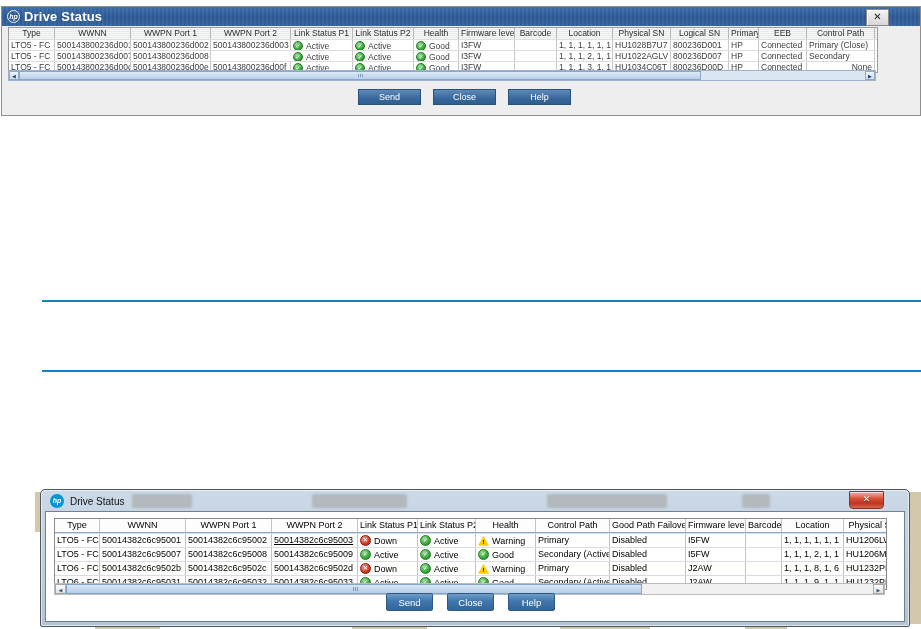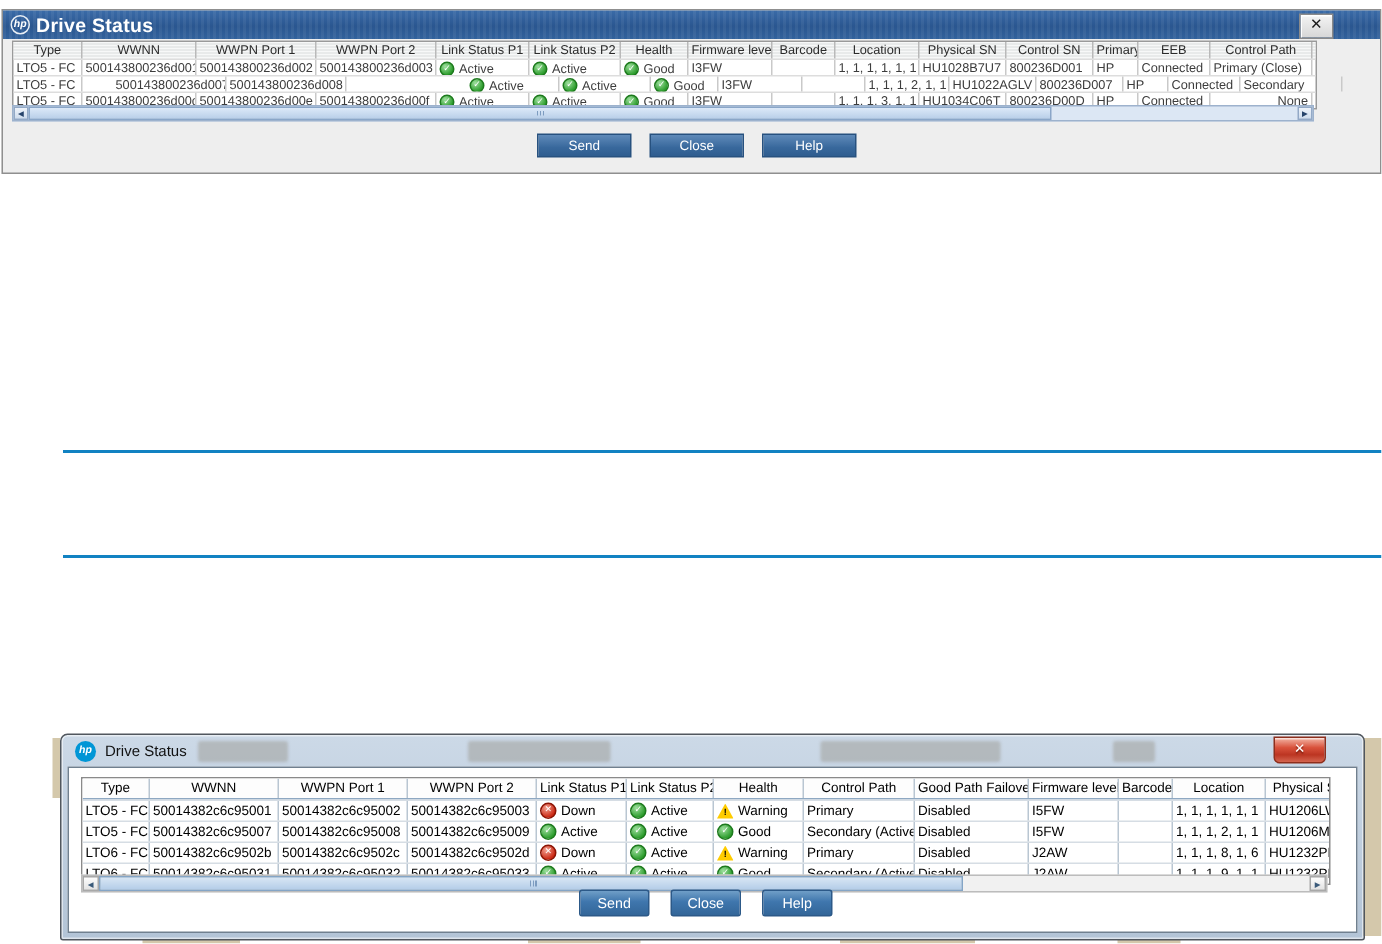--- a/index.html
+++ b/index.html
@@ -118,21 +118,21 @@
         <div class="td" style="width: 76px;">WWNN</div>
         <div class="td" style="width: 80px;">WWPN Port 1</div>
         <div class="td" style="width: 80px;">WWPN Port 2</div>
         <div class="td" style="width: 62px;">Link Status P1</div>
         <div class="td" style="width: 61px;">Link Status P2</div>
         <div class="td" style="width: 45px;">Health</div>
         <div class="td" style="width: 56px;">Firmware level</div>
         <div class="td" style="width: 42px;">Barcode</div>
         <div class="td" style="width: 56px;">Location</div>
         <div class="td" style="width: 58px;">Physical SN</div>
-        <div class="td" style="width: 58px;">Control SN</div>
+        <div class="td" style="width: 58px;">Logical SN</div>
         <div class="td" style="width: 30px;">Primary</div>
         <div class="td" style="width: 48px;">EEB</div>
         <div class="td" style="width: 68px;">Control Path</div>
       </div>
       <div class="tr">
         <div class="td" style="width: 46px;">LTO5 - FC</div>
         <div class="td" style="width: 76px;">500143800236d001</div>
         <div class="td" style="width: 80px;">500143800236d002</div>
         <div class="td" style="width: 80px;">500143800236d003</div>
         <div class="td" style="width: 62px;"><span class="sic ok">✓</span><span class="sttxt">Active</span></div>
@@ -142,21 +142,21 @@
         <div class="td" style="width: 42px;"></div>
         <div class="td" style="width: 56px;">1, 1, 1, 1, 1, 1</div>
         <div class="td" style="width: 58px;">HU1028B7U7</div>
         <div class="td" style="width: 58px;">800236D001</div>
         <div class="td" style="width: 30px;">HP</div>
         <div class="td" style="width: 48px;">Connected</div>
         <div class="td" style="width: 68px;">Primary (Close)</div>
       </div>
       <div class="tr">
         <div class="td" style="width: 46px;">LTO5 - FC</div>
-        <div class="td" style="width: 76px; margin-left: 20px;">500143800236d007</div>
+        <div class="td" style="width: 76px;">500143800236d007</div>
         <div class="td" style="width: 80px;">500143800236d008</div>
         <div class="td" style="width: 80px; margin-top: 32px;">500143800236d009</div>
         <div class="td" style="width: 62px;"><span class="sic ok">✓</span><span class="sttxt">Active</span></div>
         <div class="td" style="width: 61px;"><span class="sic ok">✓</span><span class="sttxt">Active</span></div>
         <div class="td" style="width: 45px;"><span class="sic ok">✓</span><span class="sttxt">Good</span></div>
         <div class="td" style="width: 56px;">I3FW</div>
         <div class="td" style="width: 42px;"></div>
         <div class="td" style="width: 56px;">1, 1, 1, 2, 1, 1</div>
         <div class="td" style="width: 58px;">HU1022AGLV</div>
         <div class="td" style="width: 58px;">800236D007</div>
@@ -236,21 +236,21 @@
           <div class="td" style="width: 76px;">Good Path Failover</div>
           <div class="td" style="width: 60px;">Firmware level</div>
           <div class="td" style="width: 36px;">Barcode</div>
           <div class="td" style="width: 62px;">Location</div>
           <div class="td" style="width: 52px;">Physical S</div>
         </div>
         <div class="tr">
           <div class="td" style="width: 45px;">LTO5 - FC</div>
           <div class="td" style="width: 86px;">50014382c6c95001</div>
           <div class="td" style="width: 86px;">50014382c6c95002</div>
-          <div class="td" style="width: 86px;">50014382c6c95003</div>
+          <div class="td" style="width: 86px; text-decoration: underline;">50014382c6c95003</div>
           <div class="td" style="width: 60px;"><span class="sic error">✕</span><span class="sttxt">Down</span></div>
           <div class="td" style="width: 58px;"><span class="sic ok">✓</span><span class="sttxt">Active</span></div>
           <div class="td" style="width: 60px;"><span class="sic warn">!</span><span class="sttxt">Warning</span></div>
           <div class="td" style="width: 74px;">Primary</div>
           <div class="td" style="width: 76px;">Disabled</div>
           <div class="td" style="width: 60px;">I5FW</div>
           <div class="td" style="width: 36px;"></div>
           <div class="td" style="width: 62px;">1, 1, 1, 1, 1, 1</div>
           <div class="td" style="width: 52px;">HU1206LW9</div>
         </div>

